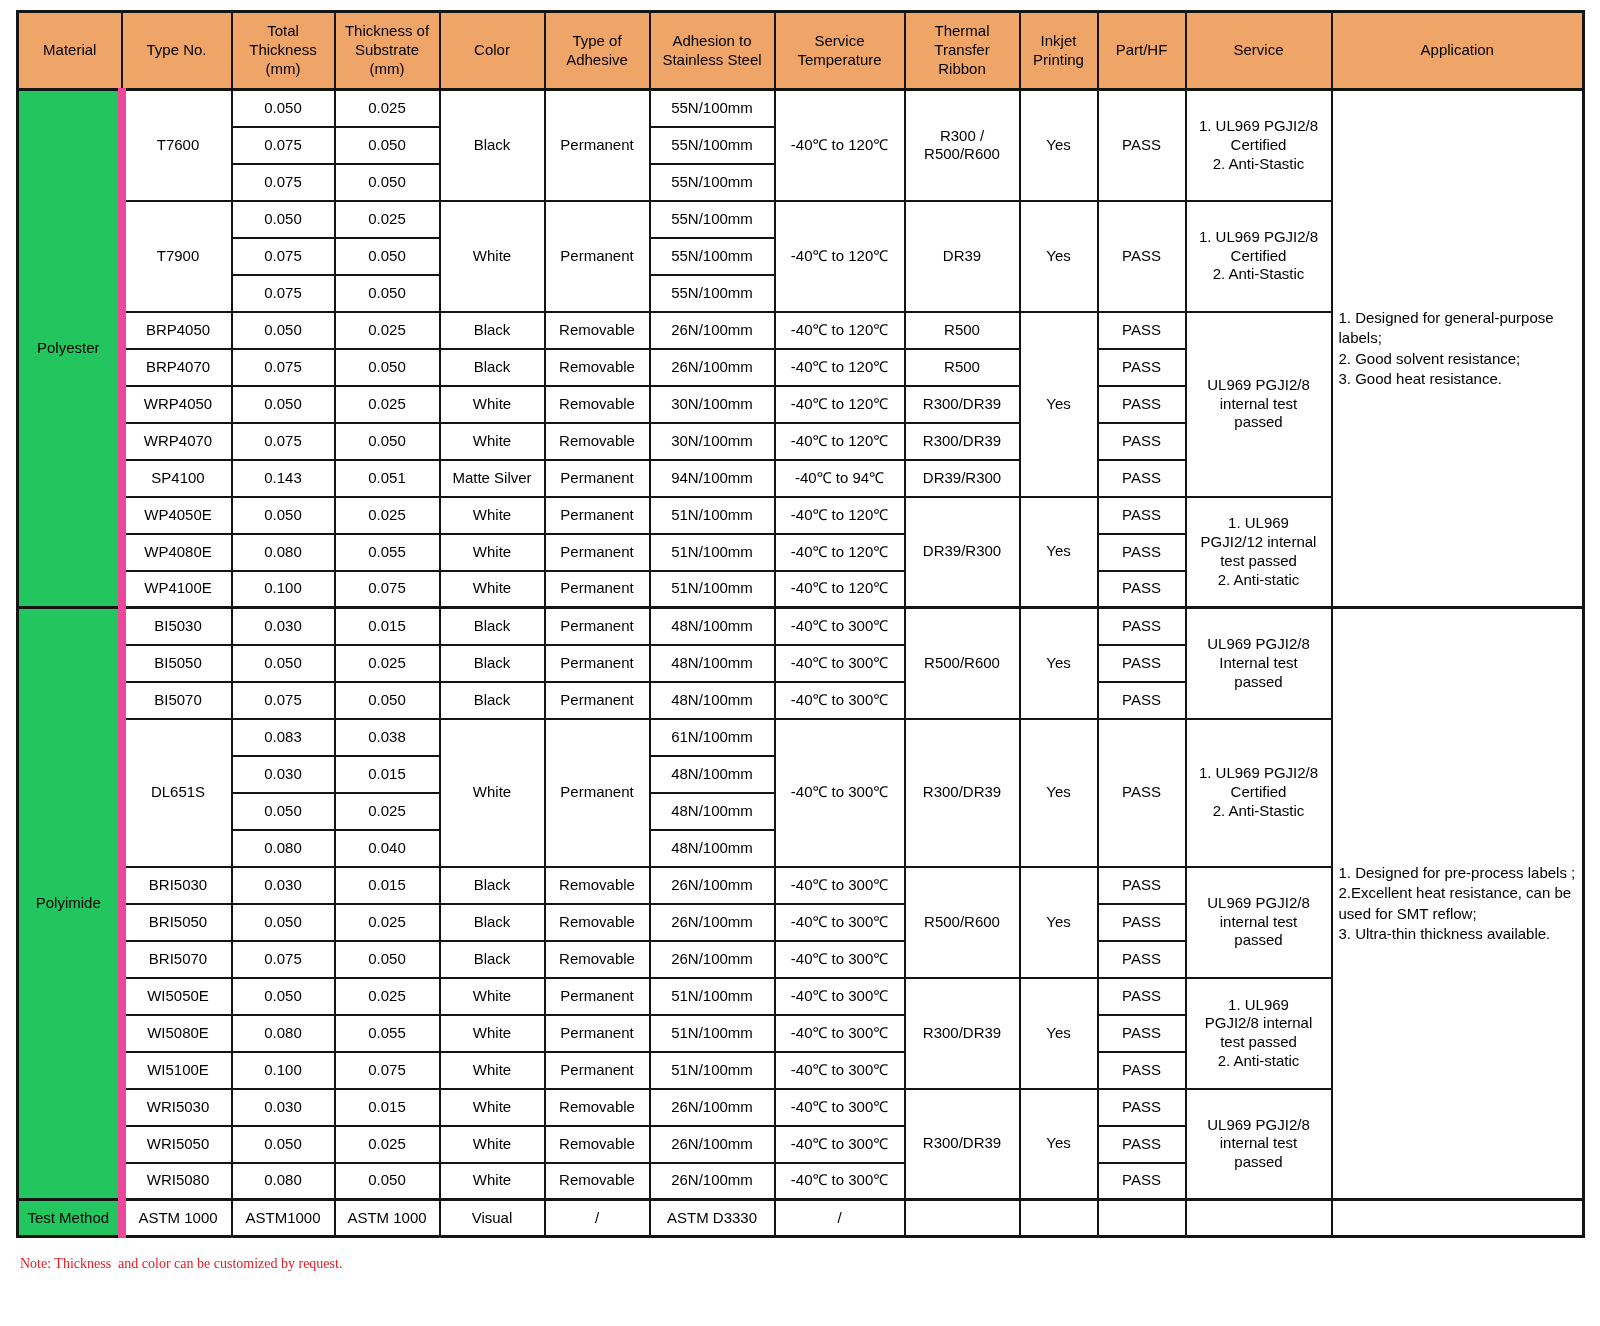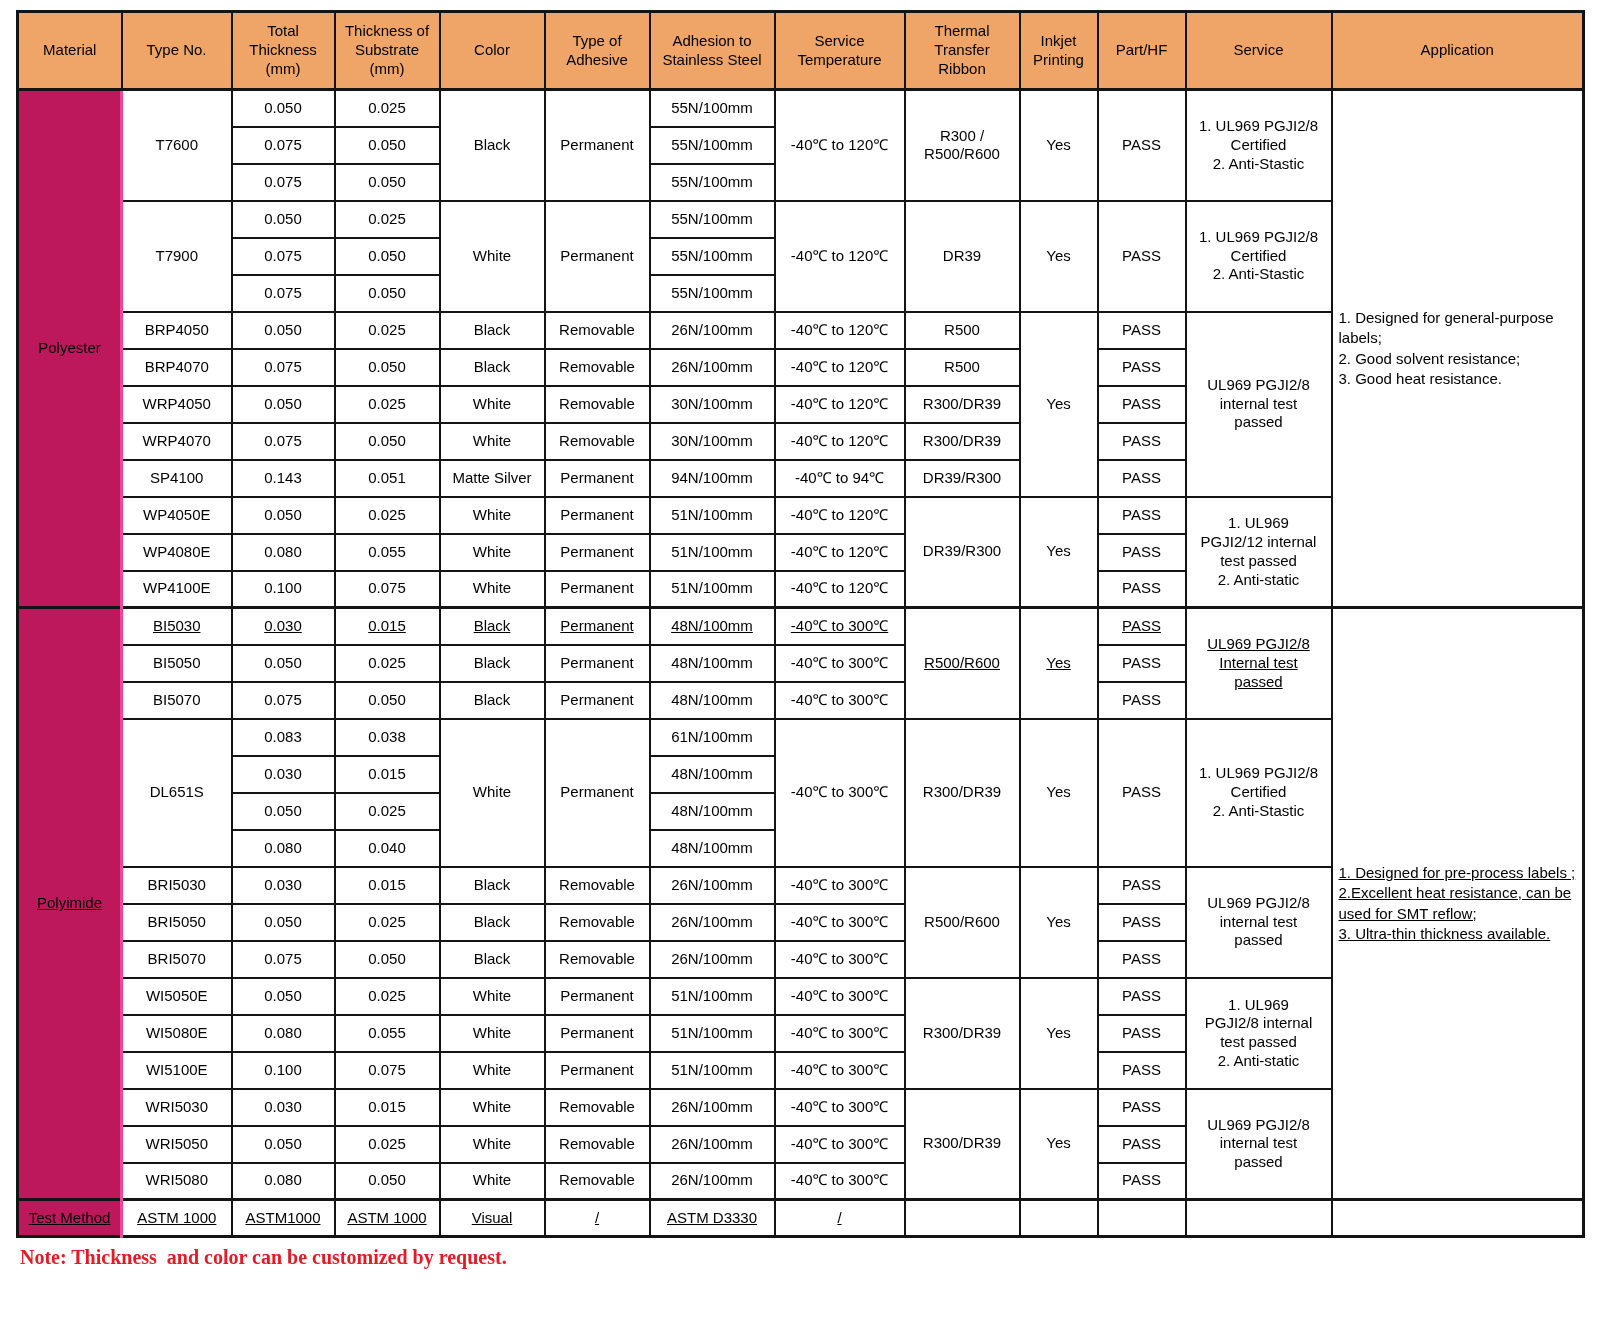--- a/index.html
+++ b/index.html
@@ -27,37 +27,36 @@
     overflow: hidden;
   }
   thead th {
     background: #F0A568;
     font-weight: normal;
     height: 78px;
     border-bottom: 3px solid #141414;
   }
   tbody td { height: 37px; }
   td.tint {
-    background: #be185d;
-    border-right: 3px solid #ec4899;
+    background: #22c55e;
+    border-right: 8px solid #ec4899;
   }
   td.app {
     text-align: left;
     padding: 2px 6px;
     line-height: 1.35;
     margin-left: 28px;
   }
-  tr.section-start td { border-top: 3px solid #141414; text-decoration: underline; }
+  tr.section-start td { border-top: 3px solid #141414; }
   .note {
     color: #E31B23;
     font-family: "Liberation Serif", serif;
-    font-size: 20px;
-    margin: 8px 0 0 4px;
+    font-size: 14px;
+    margin: 18px 0 0 4px;
     white-space: pre-wrap;
-    font-weight: bold;
   }
 </style>
 </head>
 <body>
 
 <div class="page">
   <table class="spec-table">
     <colgroup>
       <col style="width:104px">
         <col style="width:110px">

